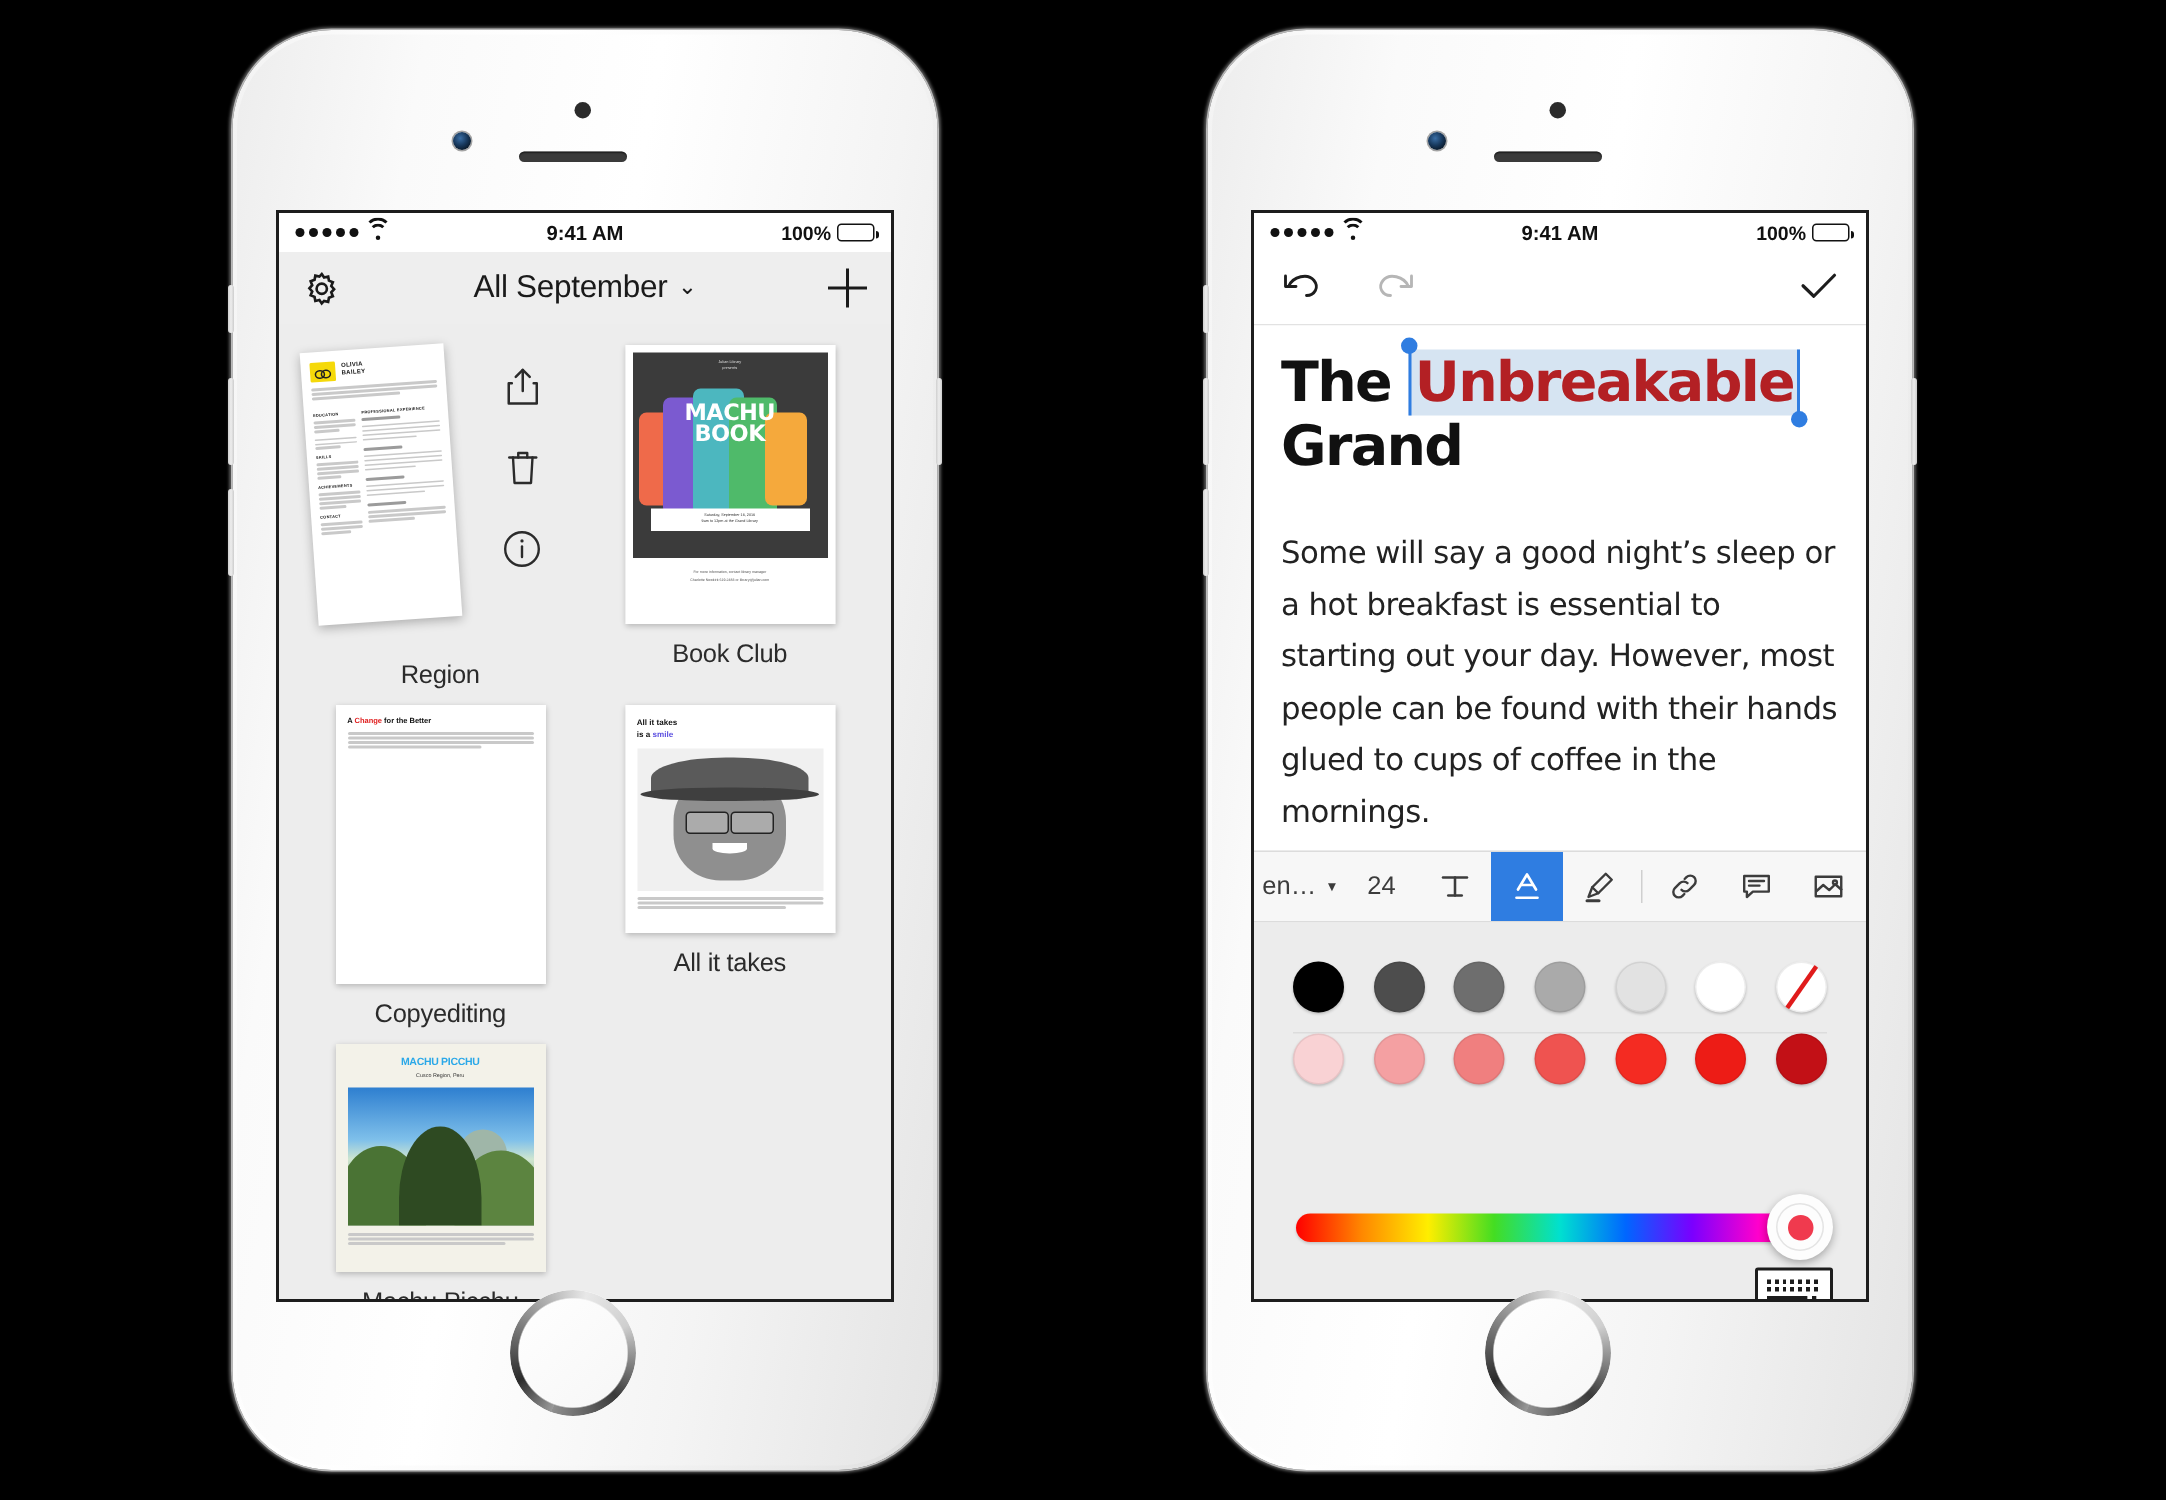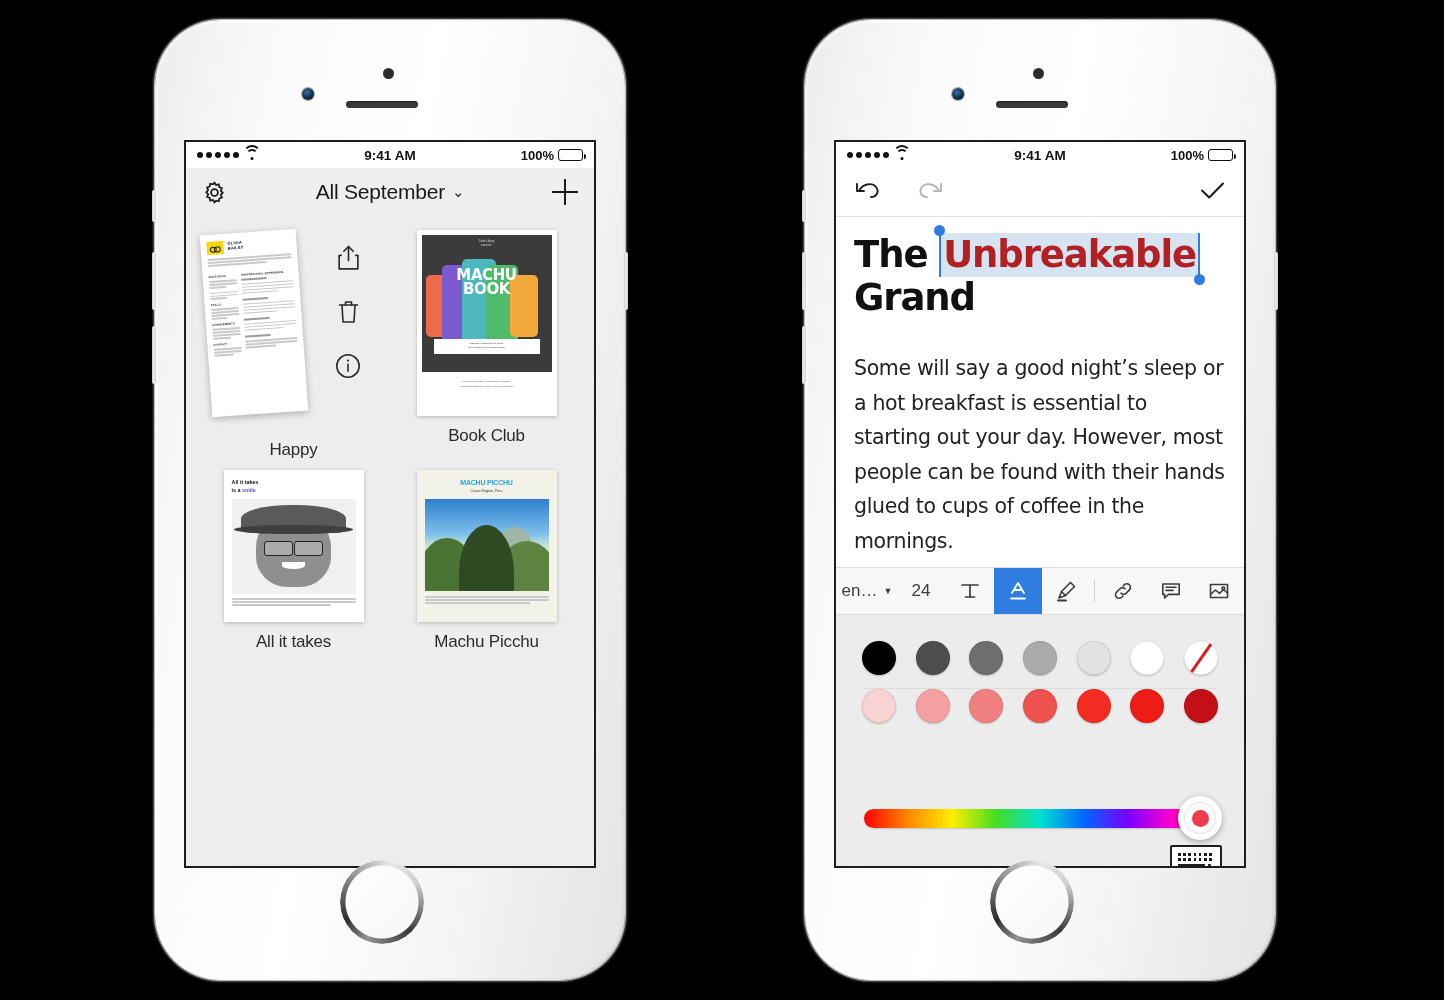--- a/index.html
+++ b/index.html
@@ -316,21 +316,21 @@
               </div>
               <div>
                 <svg width="26" height="26" viewBox="0 0 26 26" fill="none" stroke="#2b2b2b" stroke-width="1.6" stroke-linecap="round">
                   <circle cx="13" cy="13" r="11.2"></circle>
                     <path d="M13 11.3v7"></path>
                     <circle cx="13" cy="7.6" r="1.1" fill="#2b2b2b" stroke="none"></circle>
                 </svg>
               </div>
             </div>
           </div>
-          <div class="doclabel">Happy</div>
+          <div class="doclabel">Region</div>
         </div>
 
         <div class="doccell">
           <div class="thumb">
             <div class="bc">
               <div class="bc-dark">
                 <div class="bc-top">
                   <div>Julian Library</div>
                   <div>presents</div>
                 </div>
@@ -352,20 +352,37 @@
               </div>
               <div class="bc-foot">
                 <div>For more information, contact library manager</div>
                 <div>Charlotte Newkirk 619-2483 or library@julian.com</div>
               </div>
             </div>
           </div>
           <div class="doclabel">Book Club</div>
         </div>
 
+        <div class="doccell">
+          <div class="thumb">
+            <div class="ce">
+              <div class="ce-h">
+                <span>A </span><span class="red">Change</span><span> for the Better</span>
+              </div>
+              <div class="mini" style="padding:0">
+                <div class="mini-bar"></div>
+                  <div class="mini-bar"></div>
+                  <div class="mini-bar"></div>
+                  <div class="mini-bar" style="width:72%"></div>
+              </div>
+
+            </div>
+          </div>
+          <div class="doclabel">Copyediting</div>
+        </div>
 
 
         <div class="doccell">
           <div class="thumb" style="height:152px">
             <div class="sm">
               <div class="sm-h">
                 <div>All it takes</div>
                 <div><span>is a </span><span class="blue">smile</span></div>
               </div>
               <div class="sm-img">

